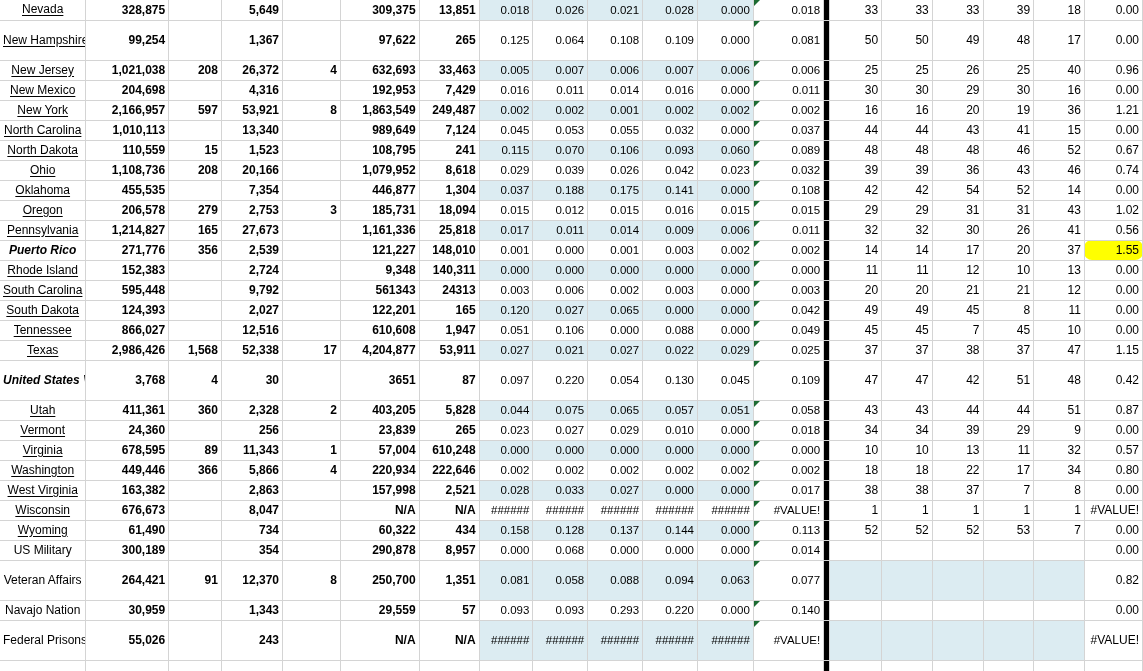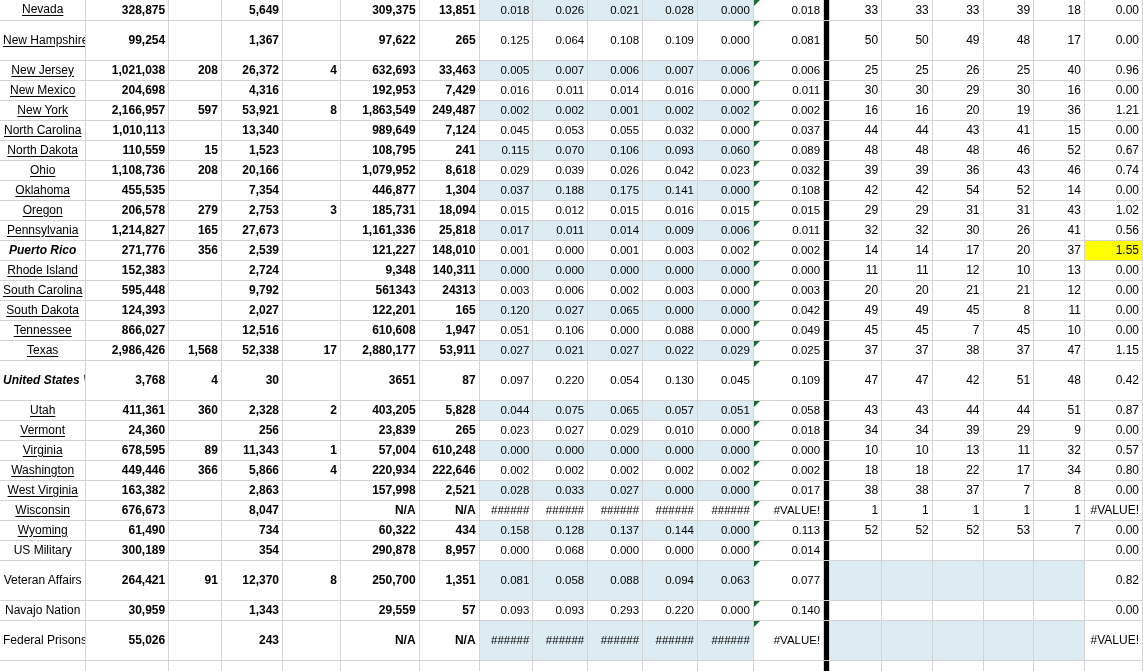--- a/index.html
+++ b/index.html
@@ -86,21 +86,21 @@
     border-right:none;
     border-bottom:none;
     padding:0;
   }
   td.last{
     text-align:right;
     font-size:12px;
     border-right:none;
     margin-left:30px;
   }
-  td.hl{ background:#ffff00; }
+  td.hl{ background:#ffff00;border-radius:8px; }
   td.fill{ background:#dcecf2; }
   tr.tall td{ height:40px; }
   tr.pad td{
     height:22px;
     border-bottom:none;
   }
 </style>
 </head>
 <body>
 
@@ -480,21 +480,21 @@
           <td class="rank">45</td>
           <td class="rank">10</td>
           <td class="last">0.00</td>
         </tr>
         <tr>
           <td class="name u"><span class="nm">Texas</span></td>
           <td class="num">2,986,426</td>
           <td class="num">1,568</td>
           <td class="num">52,338</td>
           <td class="num">17</td>
-          <td class="num">2,880,177</td>
+          <td class="num">4,204,877</td>
           <td class="num">53,911</td>
           <td class="rat band">0.027</td>
           <td class="rat band">0.021</td>
           <td class="rat band">0.027</td>
           <td class="rat band">0.022</td>
           <td class="rat band">0.029</td>
           <td class="avg"><span class="tri"></span><span>0.025</span></td>
           <td class="blk"></td>
           <td class="rank">37</td>
           <td class="rank">37</td>

